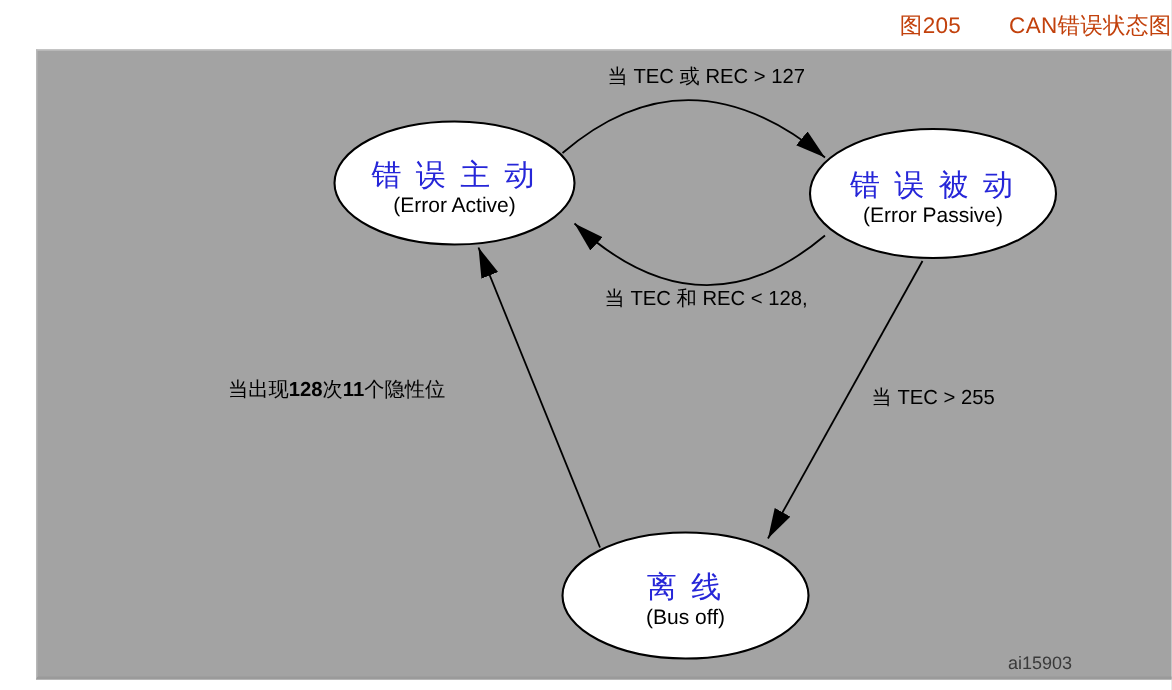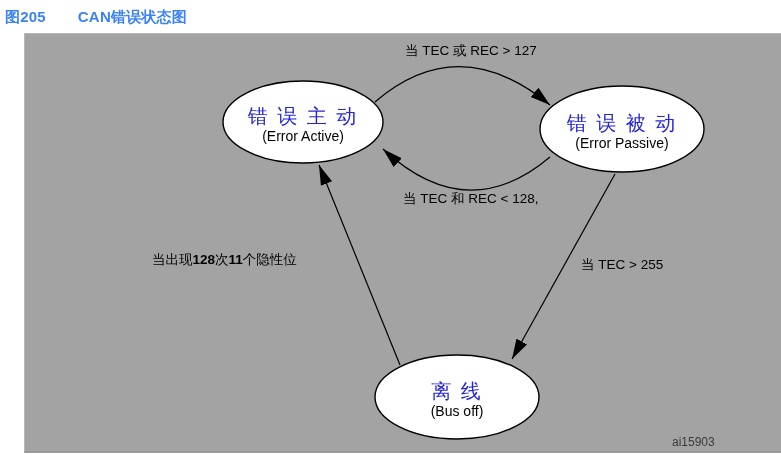--- a/index.html
+++ b/index.html
@@ -7,23 +7,24 @@
     padding: 0;
     background: #ffffff;
     width: 781px;
     height: 460px;
     font-family: "Liberation Sans", sans-serif;
     overflow: hidden;
   }
   .fig-title {
     margin: 8px 0 6px 5px;
     font-size: 15px;
-    font-weight: bold;
-    color: #3b82f6;
+    font-weight: normal;
+    color: #c2410c;
     letter-spacing: 0.2px;
+    text-align: right;
   }
   .fig-title .fig-name {
     margin-left: 32px;
   }
   .fig-box {
     position: relative;
     margin-left: 24px;
     width: 763px;
     height: 417px;
     background: #a3a3a3;

